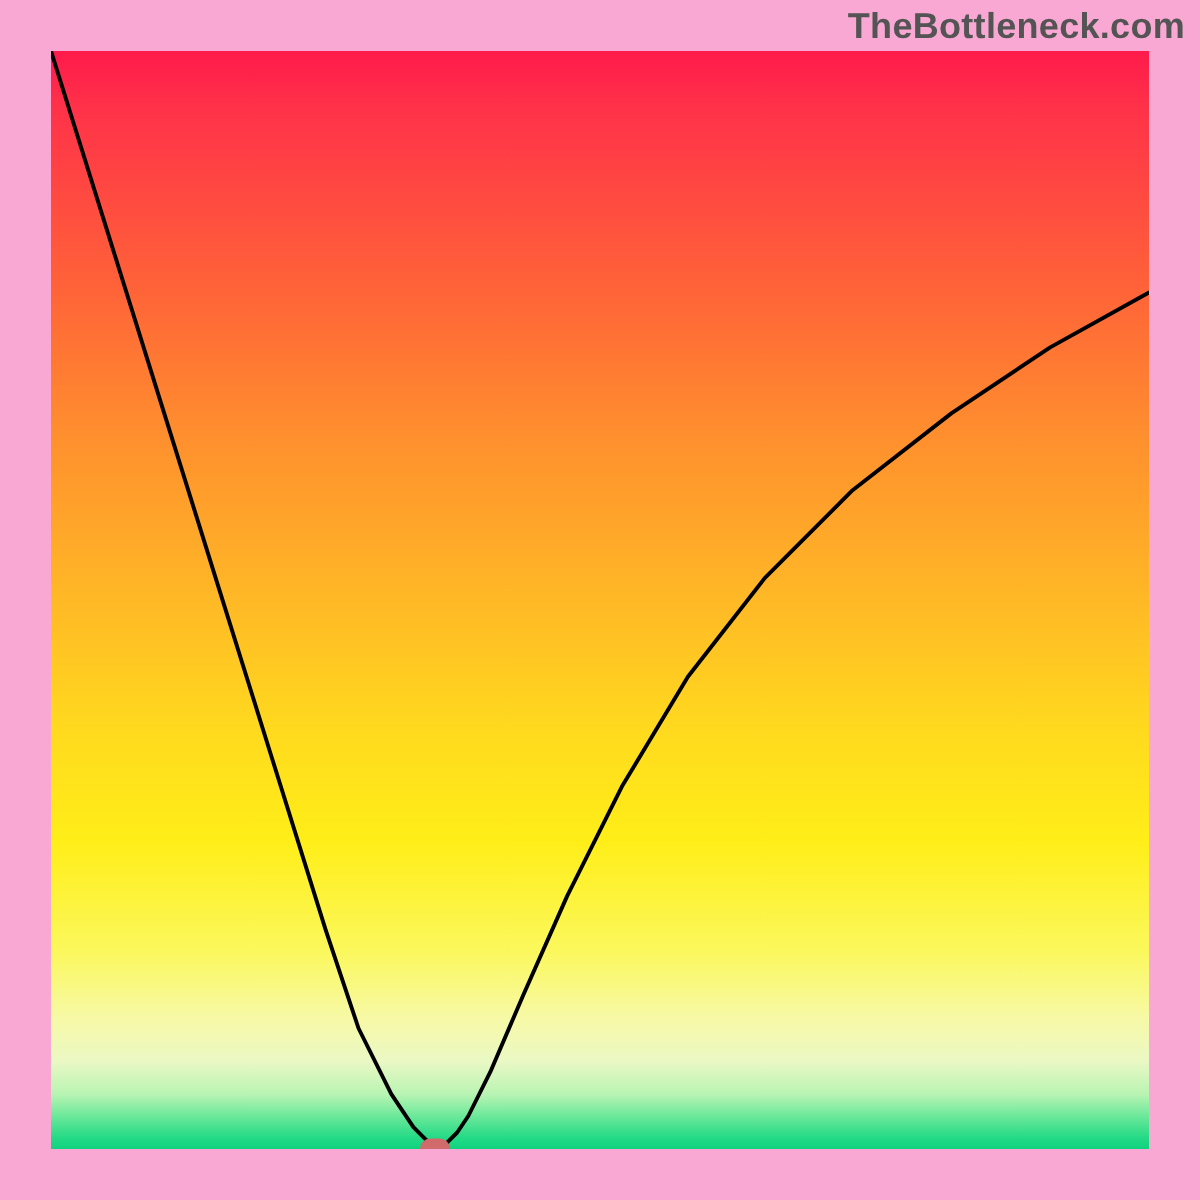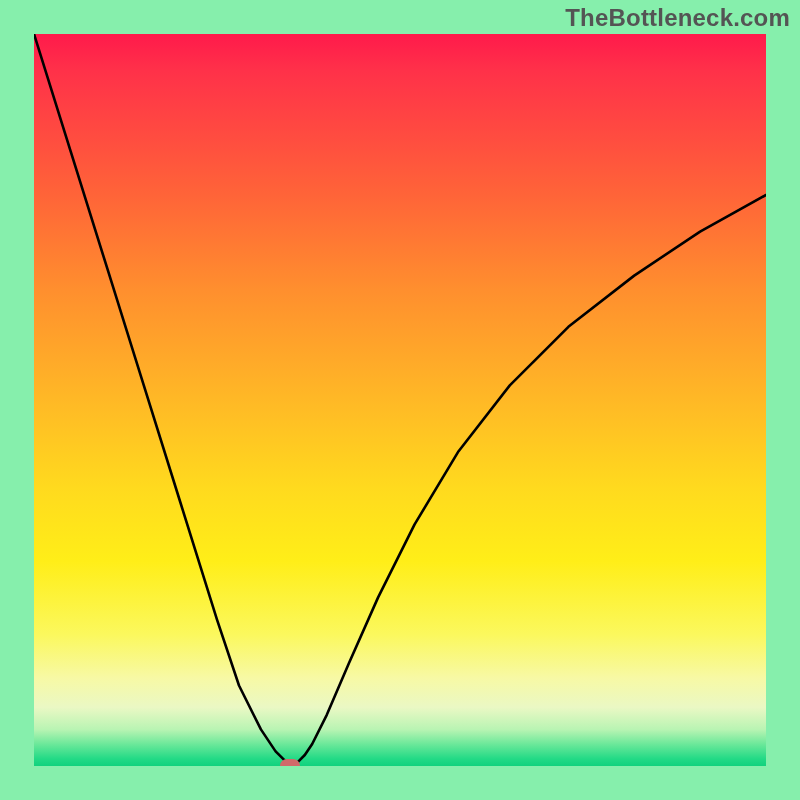--- a/index.html
+++ b/index.html
@@ -8,21 +8,21 @@
     width: 800px;
     height: 800px;
     background: #000;
     overflow: hidden;
     font-family: Arial, Helvetica, sans-serif;
   }
   .outer {
     position: relative;
     width: 800px;
     height: 800px;
-    background: #86efac;
+    background: #f9a8d4;
   }
   .watermark {
     position: absolute;
     top: 4px;
     right: 10px;
     font-size: 24px;
     font-weight: 600;
     color: #545454;
     letter-spacing: 0.2px;
     z-index: 5;

